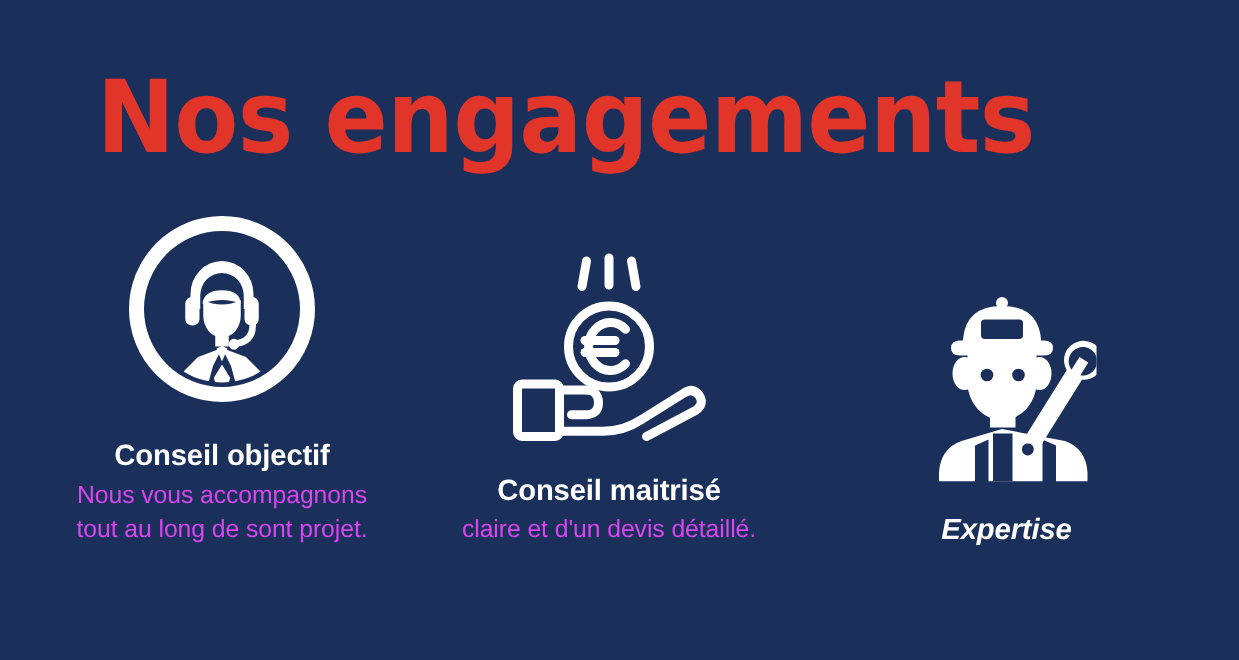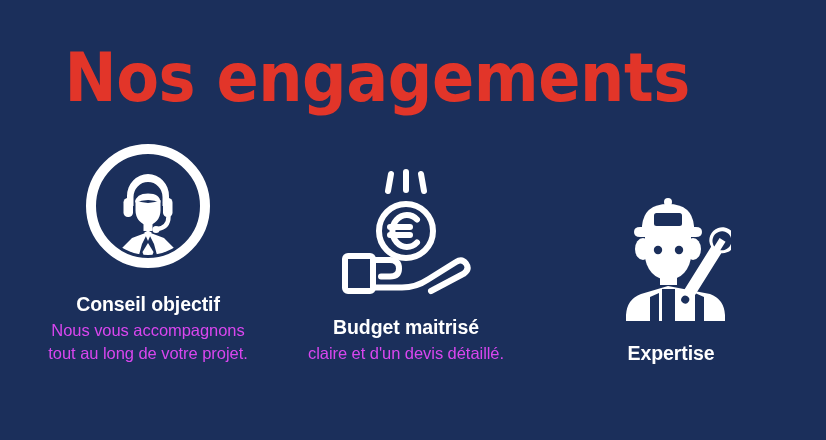--- a/index.html
+++ b/index.html
@@ -57,21 +57,21 @@
   }
   .col {
     width: 268px;
     display: flex;
     flex-direction: column;
     align-items: center;
     text-align: center;
   }
   .col-1 { width: 258px; }
   .col-2 { width: 258px; }
-  .col-3 { width: 272px; }
+  .col-3 { width: 272px; font-style: italic; }
 
   .icon-box {
     height: 132px;
     display: flex;
     align-items: center;
     justify-content: center;
   }
   .icon-box svg { display: block; }
 
   .card-title {
@@ -136,21 +136,21 @@
             <path d="M66 92 L82 98 L96 112 L96 128 L78.5 128 L72 104 Z" fill="#ffffff"></path>
 
             <path d="M62.3 92.5 L66 101 L69.7 92.5 L66 90.5 Z" fill="#ffffff"></path>
             <path d="M66 103 L71.5 112 L66 128 L60.5 112 Z" fill="#ffffff"></path>
           </g>
         </svg>
       </div>
       <div class="card-title">Conseil objectif</div>
       <div class="card-desc">
         <span class="line">Nous vous accompagnons</span>
-        <span class="line">tout au long de votre projet.</span>
+        <span class="line">tout au long de sont projet.</span>
       </div>
     </div>
 
     <div class="col col-2">
       <div class="icon-box">
         <svg width="142" height="132" viewBox="0 0 142 132" aria-hidden="true">
           <g fill="none" stroke="#ffffff" stroke-width="6" stroke-linecap="round" stroke-linejoin="round">
 
             <line x1="56" y1="11" x2="53" y2="28"></line>
             <line x1="71" y1="9" x2="71" y2="27"></line>
@@ -163,21 +163,21 @@
             <line x1="55" y1="72" x2="75" y2="72"></line>
 
             <rect x="10" y="93" width="28" height="35" rx="3"></rect>
 
             <path d="M38 97 L55 97 q9 0 9 8.5 q0 8 -9 8 L46 113.5"></path>
             <path d="M38 124.5 L67 124.5 q14 0 26 -8 L121 99
                      q6 -4 10 1.5 q4 5.5 -2 10 L96 128"></path>
           </g>
         </svg>
       </div>
-      <div class="card-title">Budget maitrisé</div>
+      <div class="card-title">Conseil maitrisé</div>
       <div class="card-desc">
         <span class="line">claire et d'un devis détaillé.</span>
       </div>
     </div>
 
     <div class="col col-3">
       <div class="icon-box">
         <svg width="120" height="132" viewBox="0 0 120 132" aria-hidden="true">
           <g fill="#ffffff">
 

